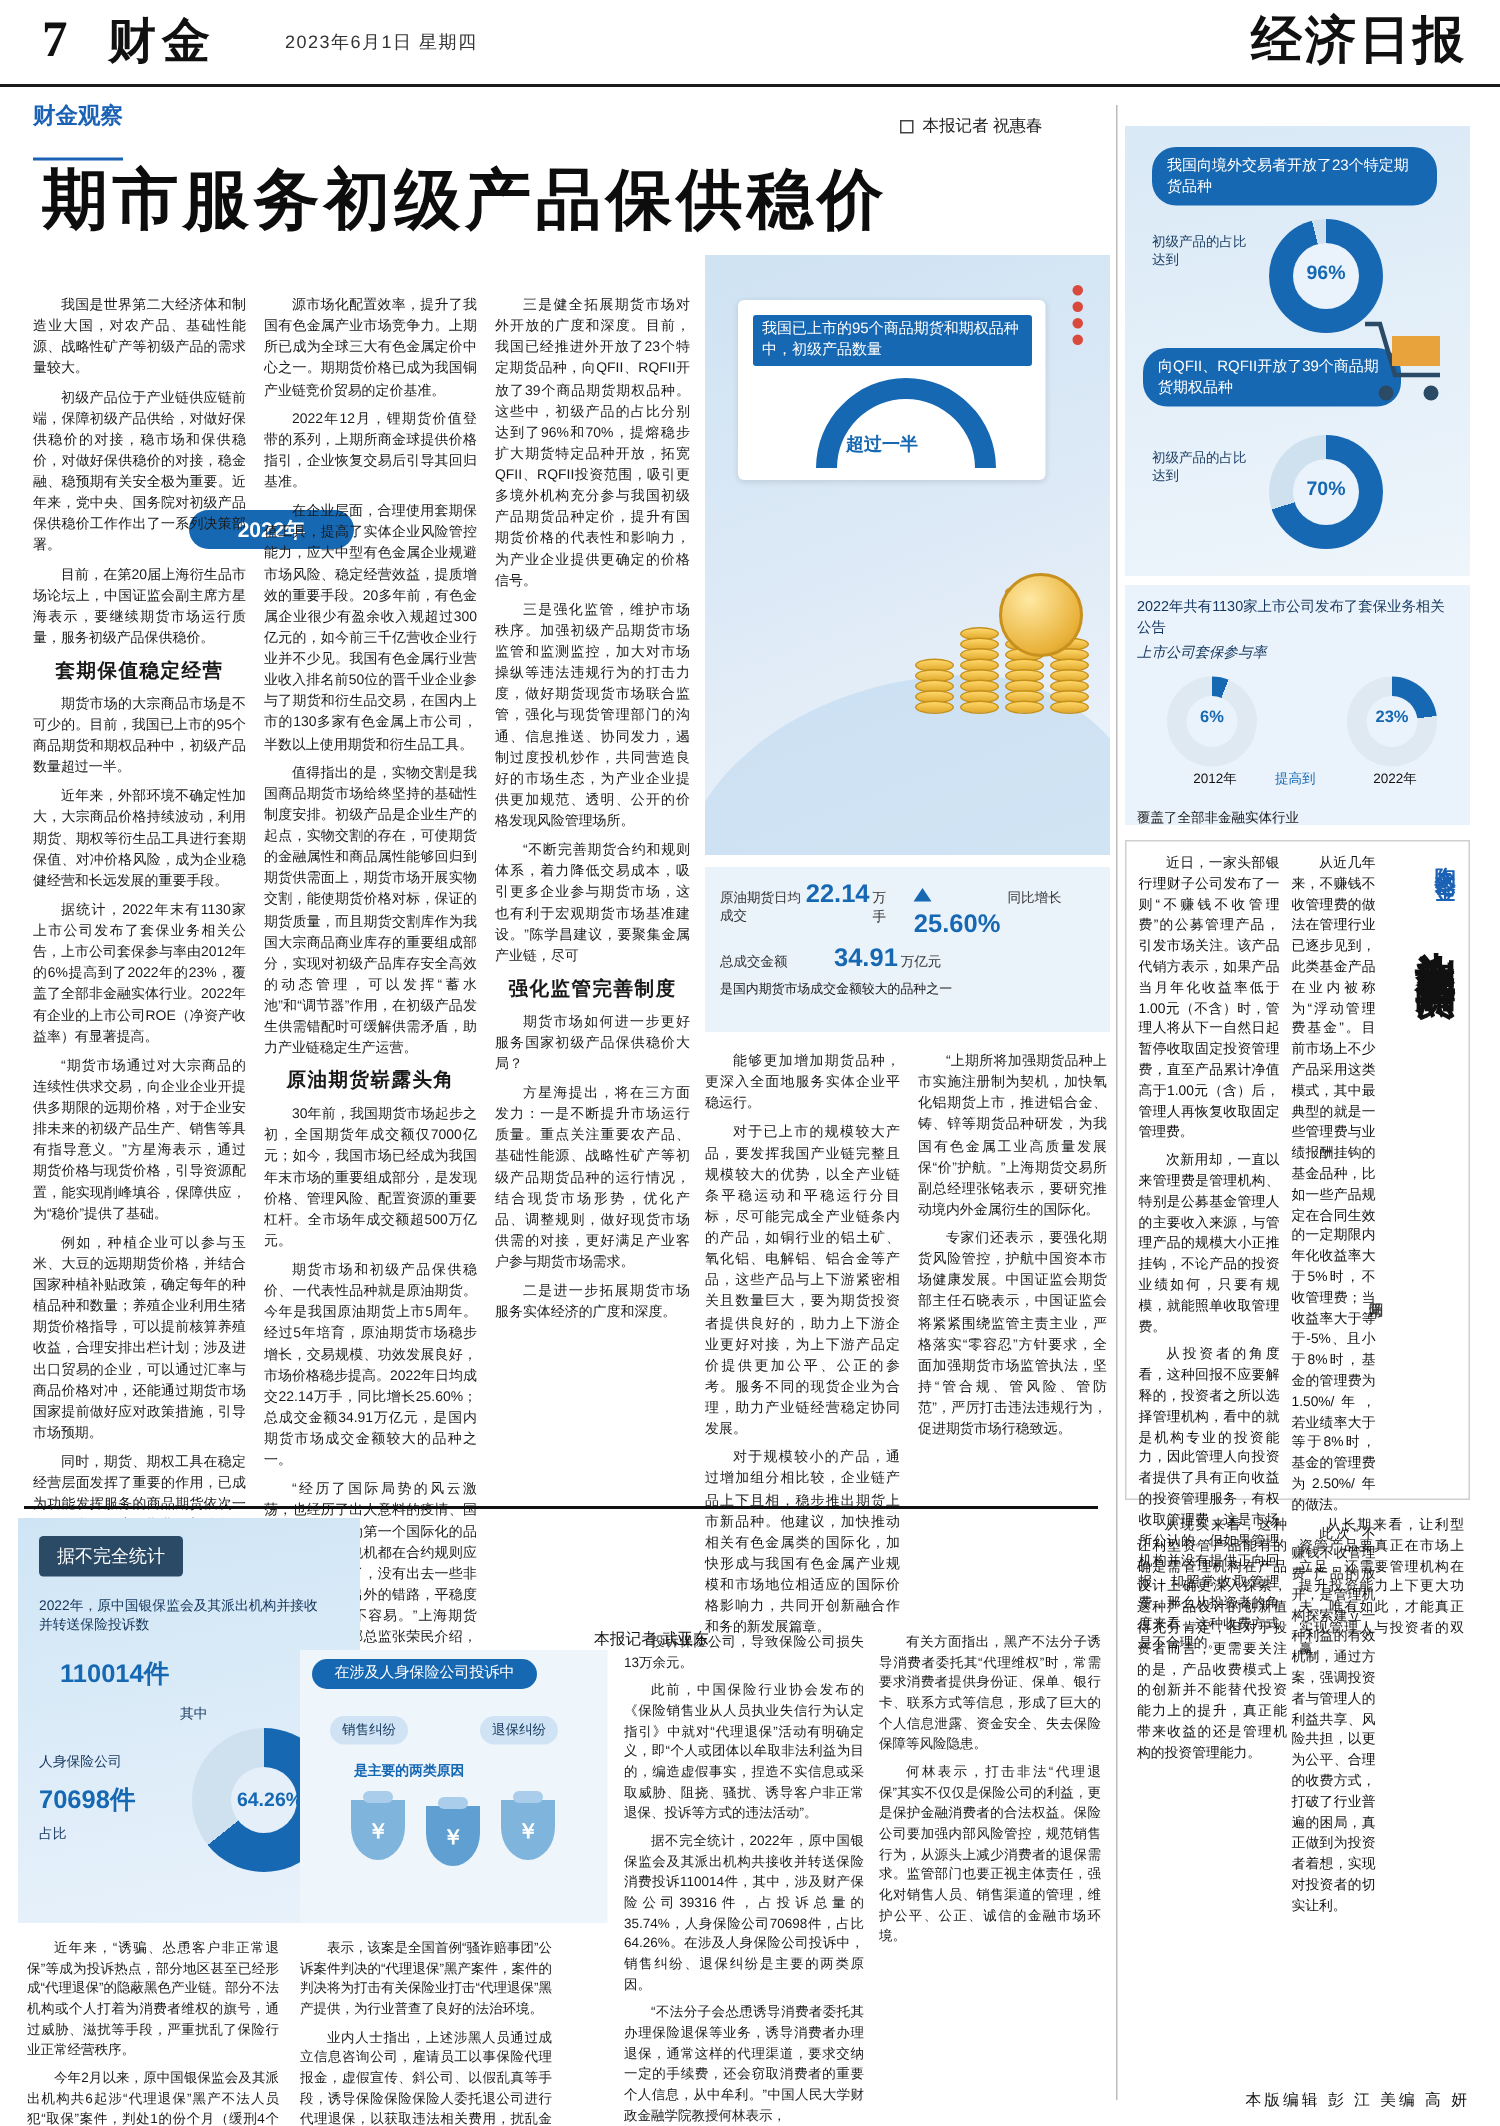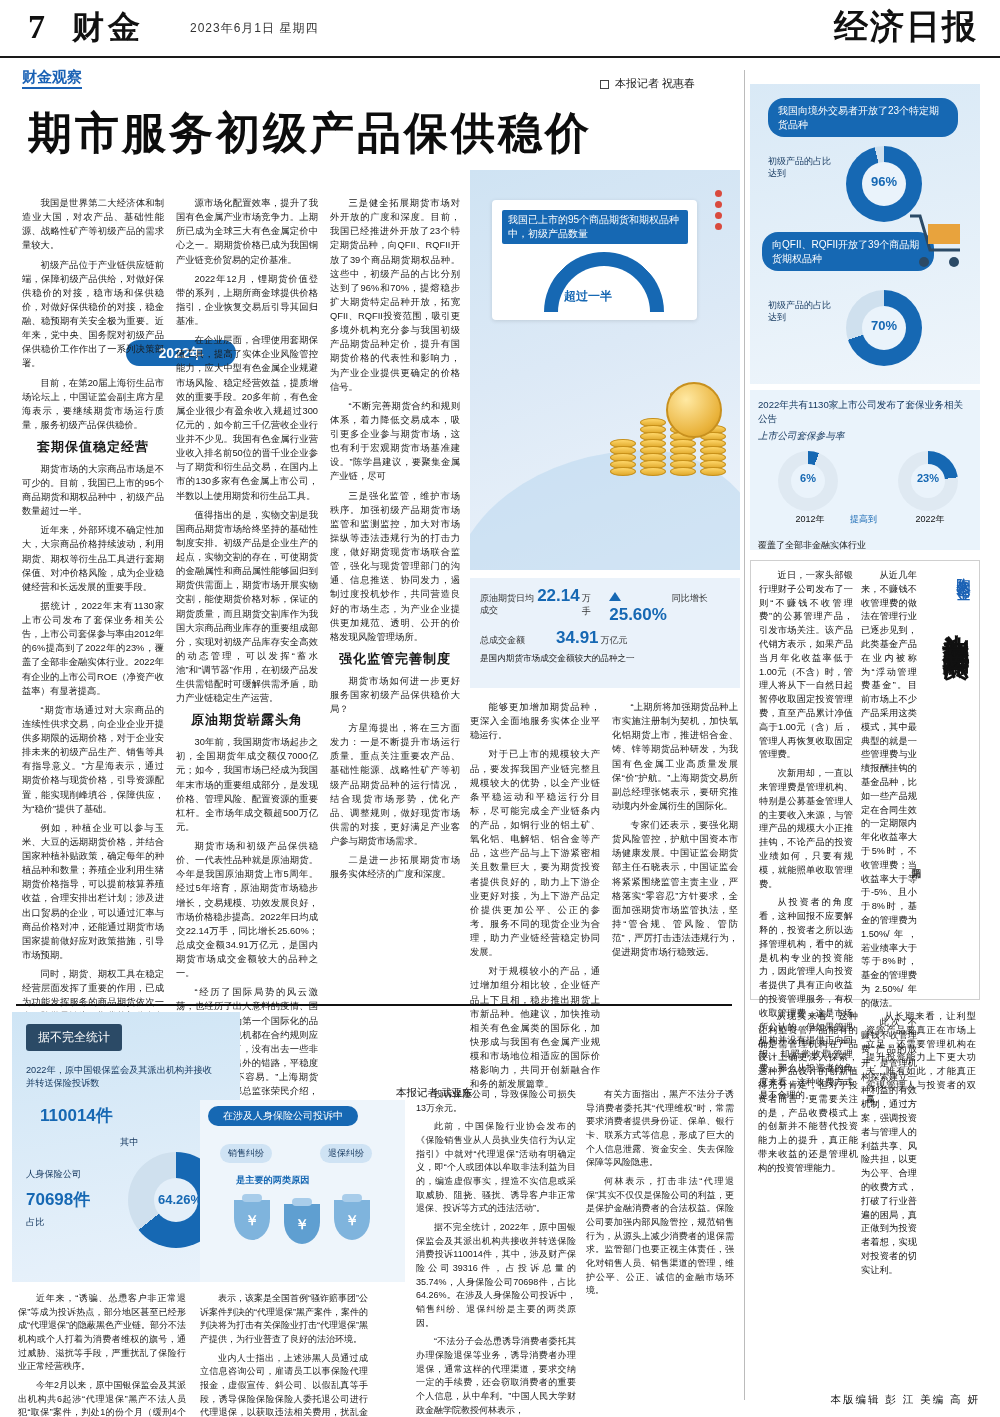--- a/index.html
+++ b/index.html
@@ -36,21 +36,21 @@
     position:absolute; right:22px; top:4px;
     font-size:34px; font-weight:bold; letter-spacing:2px;
     font-family:"Liberation Serif", serif;
     color:#111;
   }
 
   
   .blue-label {
     position:absolute; left:22px; top:68px;
     font-size:15px; font-weight:bold; color:#1b62b5;
-    border-bottom:2px solid #1b62b5; padding-bottom:0;
+    border-bottom:2px solid #1b62b5; padding-bottom:18px;
   }
 
   
   .headline {
     position:absolute; left:28px; top:104px; width:660px;
     font-size:44px; font-weight:bold; letter-spacing:3px;
     font-family:"DejaVu Sans", sans-serif;
     color:#0d0d0d;
   }
   .byline {
@@ -402,22 +402,22 @@
     <p>在企业层面，合理使用套期保值工具，提高了实体企业风险管控能力，应大中型有色金属企业规避市场风险、稳定经营效益，提质增效的重要手段。20多年前，有色金属企业很少有盈余收入规超过300亿元的，如今前三千亿营收企业行业并不少见。我国有色金属行业营业收入排名前50位的晋千业企业参与了期货和衍生品交易，在国内上市的130多家有色金属上市公司，半数以上使用期货和衍生品工具。</p>
     <p>值得指出的是，实物交割是我国商品期货市场给终坚持的基础性制度安排。初级产品是企业生产的起点，实物交割的存在，可使期货的金融属性和商品属性能够回归到期货供需面上，期货市场开展实物交割，能使期货价格对标，保证的期货质量，而且期货交割库作为我国大宗商品商业库存的重要组成部分，实现对初级产品库存安全高效的动态管理，可以发挥“蓄水池”和“调节器”作用，在初级产品发生供需错配时可缓解供需矛盾，助力产业链稳定生产运营。</p>
     <p class="subhead">原油期货崭露头角</p>
     <p>30年前，我国期货市场起步之初，全国期货年成交额仅7000亿元；如今，我国市场已经成为我国年末市场的重要组成部分，是发现价格、管理风险、配置资源的重要杠杆。全市场年成交额超500万亿元。</p>
     <p>期货市场和初级产品保供稳价、一代表性品种就是原油期货。今年是我国原油期货上市5周年。经过5年培育，原油期货市场稳步增长，交易规模、功效发展良好，市场价格稳步提高。2022年日均成交22.14万手，同比增长25.60%；总成交金额34.91万亿元，是国内期货市场成交金额较大的品种之一。</p>
     <p>“经历了国际局势的风云激荡，也经历了出人意料的疫情、国际危治价，作为第一个国际化的品种，所有这些也机都在合约规则应用的解体开展了，没有出去一些非市场化的规则出外的错路，平稳度过了风险，很不容易。”上海期货交易所商品三部总监张荣民介绍，作为我国期市第一个对外开放的品种，目前有来自30个国家和地区的投资者参与我国原油期货，境外持仓者的占比在8%左右。上海原油和油期货的的，原大型加工企业为代表的实体产业客户都已发展，已经作为构建对接外能力，让企业在“走出去”时便利地利用期货市场进行风险管理；持续推进“保险+期货”，不断优化项目模式。</p>
   </div>
 
   <div class="col" style="left:330px; top:196px; width:130px; height:800px;">
     <p>三是健全拓展期货市场对外开放的广度和深度。目前，我国已经推进外开放了23个特定期货品种，向QFII、RQFII开放了39个商品期货期权品种。这些中，初级产品的占比分别达到了96%和70%，提熔稳步扩大期货特定品种开放，拓宽QFII、RQFII投资范围，吸引更多境外机构充分参与我国初级产品期货品种定价，提升有国期货价格的代表性和影响力，为产业企业提供更确定的价格信号。</p>
+    <p>三是强化监管，维护市场秩序。加强初级产品期货市场监管和监测监控，加大对市场操纵等违法违规行为的打击力度，做好期货现货市场联合监管，强化与现货管理部门的沟通、信息推送、协同发力，遏制过度投机炒作，共同营造良好的市场生态，为产业企业提供更加规范、透明、公开的价格发现风险管理场所。</p>
     <p>“不断完善期货合约和规则体系，着力降低交易成本，吸引更多企业参与期货市场，这也有利于宏观期货市场基准建设。”陈学昌建议，要聚集金属产业链，尽可</p>
-    <p>三是强化监管，维护市场秩序。加强初级产品期货市场监管和监测监控，加大对市场操纵等违法违规行为的打击力度，做好期货现货市场联合监管，强化与现货管理部门的沟通、信息推送、协同发力，遏制过度投机炒作，共同营造良好的市场生态，为产业企业提供更加规范、透明、公开的价格发现风险管理场所。</p>
     <p class="subhead">强化监管完善制度</p>
     <p>期货市场如何进一步更好服务国家初级产品保供稳价大局？</p>
     <p>方星海提出，将在三方面发力：一是不断提升市场运行质量。重点关注重要农产品、基础性能源、战略性矿产等初级产品期货品种的运行情况，结合现货市场形势，优化产品、调整规则，做好现货市场供需的对接，更好满足产业客户参与期货市场需求。</p>
     <p>二是进一步拓展期货市场服务实体经济的广度和深度。</p>
   </div>
 
   <div class="col" style="left:470px; top:700px; width:130px; height:300px;">
     <p>能够更加增加期货品种，更深入全面地服务实体企业平稳运行。</p>
     <p>对于已上市的规模较大产品，要发挥我国产业链完整且规模较大的优势，以全产业链条平稳运动和平稳运行分目标，尽可能完成全产业链条内的产品，如铜行业的铝土矿、氧化铝、电解铝、铝合金等产品，这些产品与上下游紧密相关且数量巨大，要为期货投资者提供良好的，助力上下游企业更好对接，为上下游产品定价提供更加公平、公正的参考。服务不同的现货企业为合理，助力产业链经营稳定协同发展。</p>
     <p>对于规模较小的产品，通过增加组分相比较，企业链产品上下且相，稳步推出期货上市新品种。他建议，加快推动相关有色金属类的国际化，加快形成与我国有色金属产业规模和市场地位相适应的国际价格影响力，共同开创新融合作和务的新发展篇章。</p>

